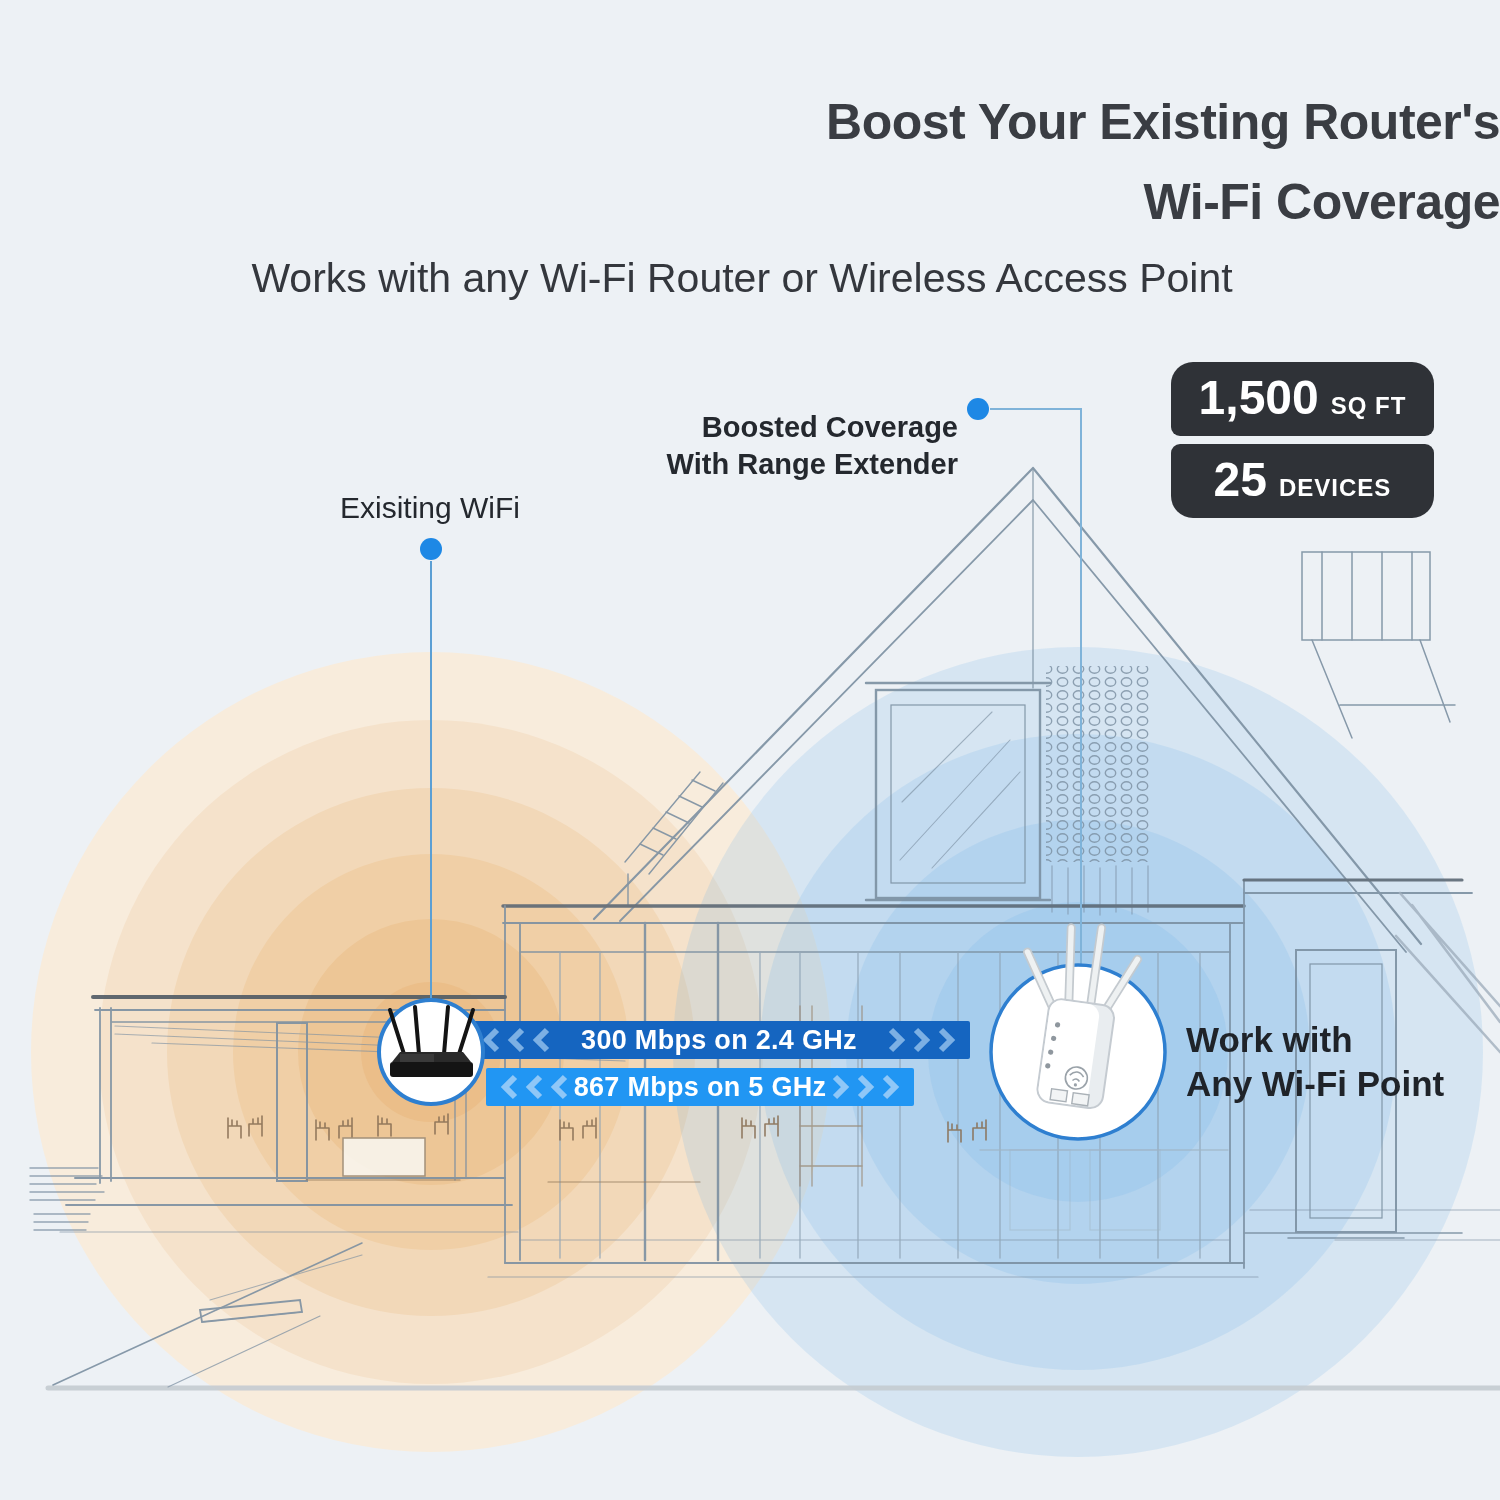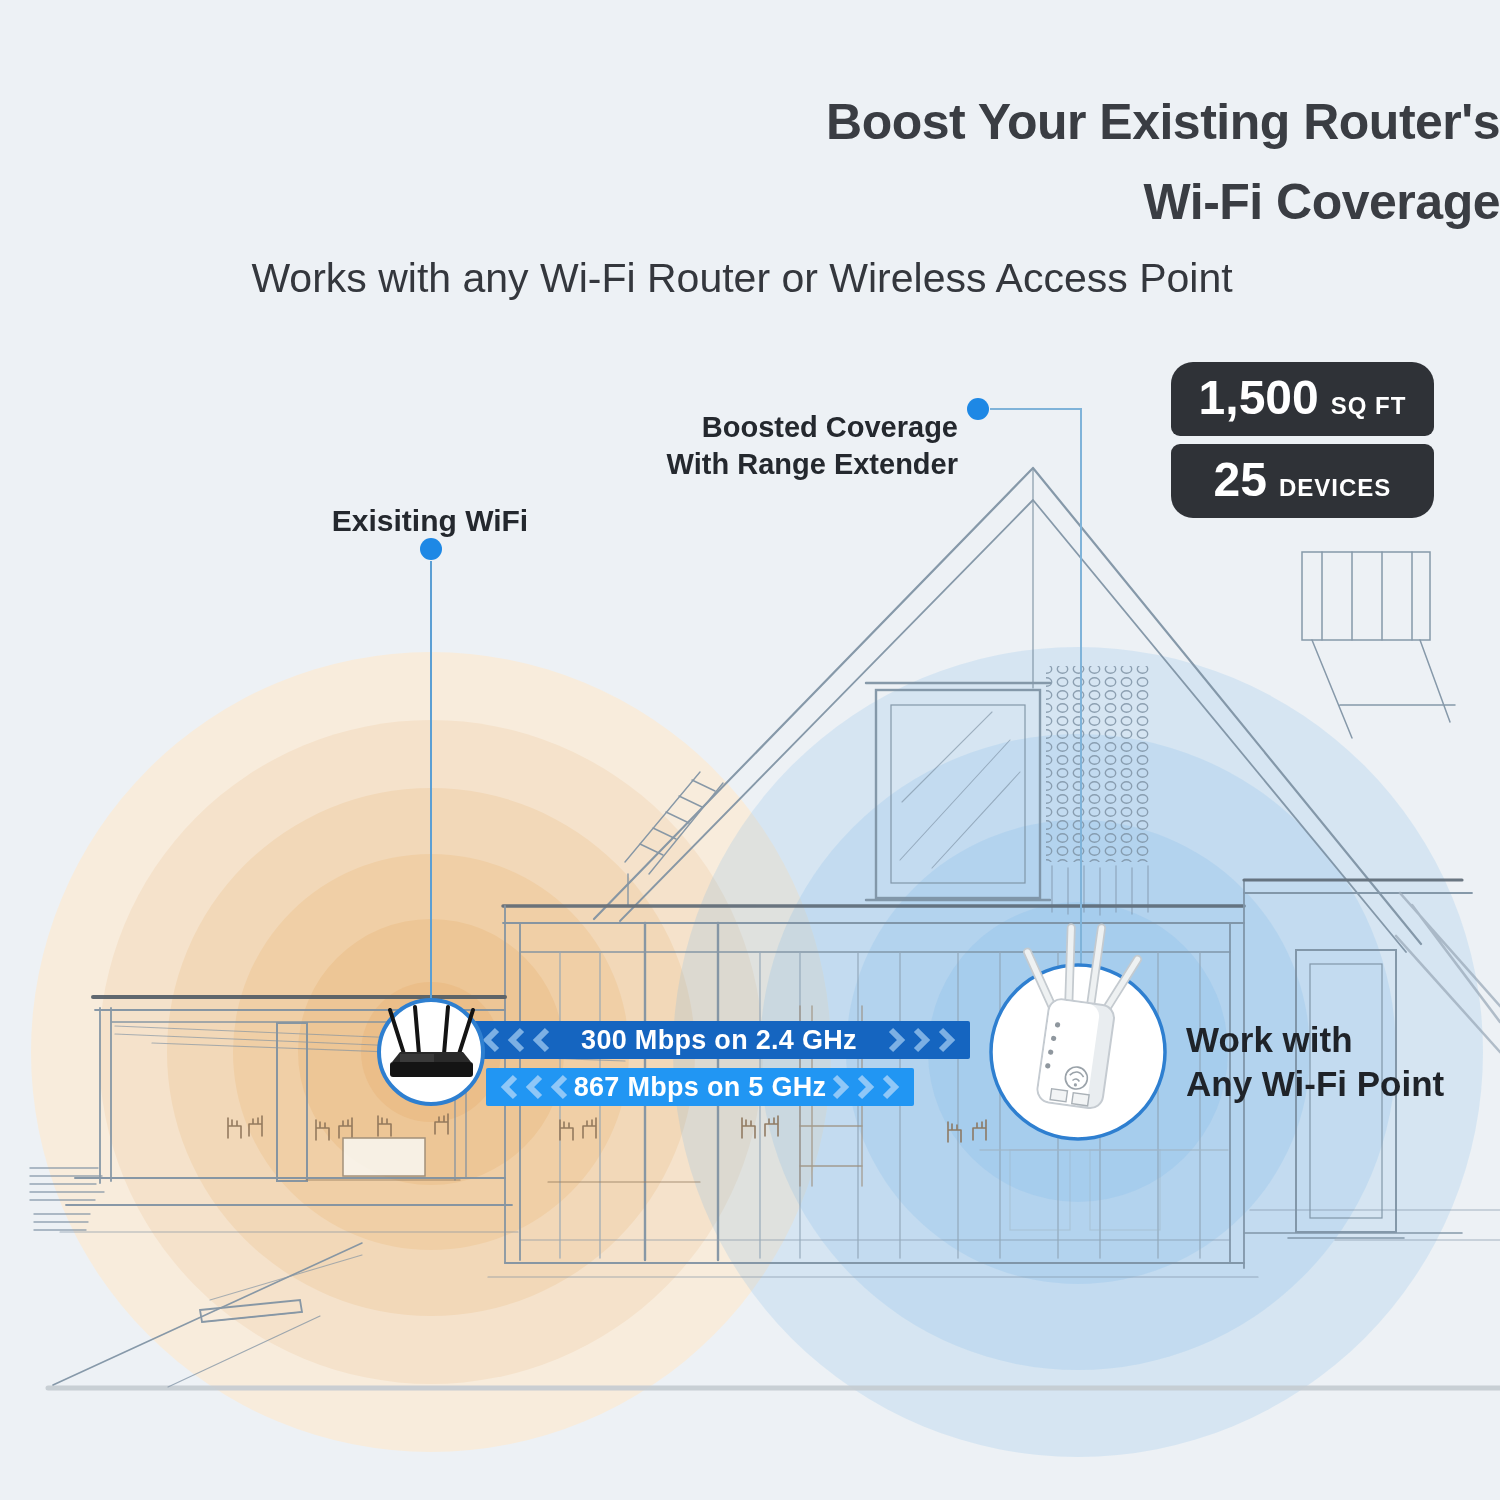--- a/index.html
+++ b/index.html
@@ -19,21 +19,21 @@
   #band-5 {left:486px;top:1068px;width:428px;background:#2196f3;color:#8fc7f7;}
   .band .band-label{color:#ffffff;font-size:27px;font-weight:700;letter-spacing:.3px;white-space:nowrap;}
   .chev-group{display:flex;gap:5px;align-items:center;}
   .chev-group svg{position:static;display:block;}
   .fg{z-index:3;}
   .txt{position:absolute;z-index:4;}
   .title{left:0;right:0;top:82px;text-align:right;color:#3a3d43;font-weight:700;
          font-size:50px;line-height:80px;letter-spacing:-.5px;}
   .subtitle{left:0;right:16px;top:255px;text-align:center;color:#34373d;font-size:41px;font-weight:400;}
   .boosted{top:370px;right:542px;text-align:right;color:#24282e;font-size:29px;line-height:37px;font-weight:700;margin-top:39px;}
-  .existing{top:504px;left:280px;width:300px;text-align:center;color:#24282e;font-size:30px;font-weight:700;}
+  .existing{top:491px;left:280px;width:300px;text-align:center;color:#24282e;font-size:30px;font-weight:400;}
   .workwith{left:1186px;top:1018px;color:#1f2329;font-size:35px;line-height:44px;font-weight:700;}
   .stat{
     position:absolute;z-index:4;left:1171px;width:263px;height:74px;
     background:#2f3237;color:#fff;display:flex;align-items:baseline;
     justify-content:center;gap:12px;
   }
   #stat-area{top:362px;border-radius:22px 22px 9px 9px;}
   #stat-devices{top:444px;border-radius:9px 9px 22px 22px;}
   .stat .value{font-size:48px;font-weight:700;line-height:72px;}
   .stat .unit{font-size:24px;font-weight:700;letter-spacing:1px;}

